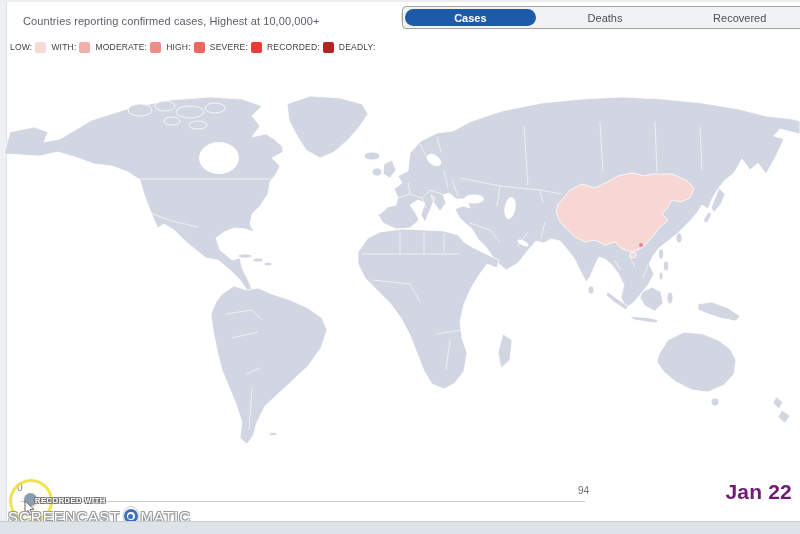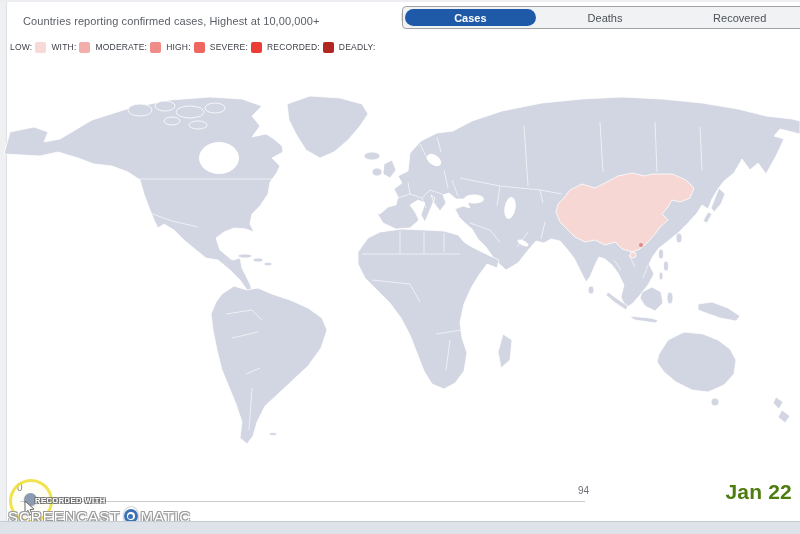--- a/index.html
+++ b/index.html
@@ -68,21 +68,21 @@
     border-radius:50%; background:#7288ad; box-shadow:0 1px 2px rgba(0,0,0,.25);
   }
   .cursor-halo {
     position:absolute; left:9px; top:477px; width:44px; height:44px;
     border-radius:50%; border:3px solid rgba(240,224,58,0.9);
     background:rgba(255,250,205,0.18); pointer-events:none;
   }
   .cursor-arrow { position:absolute; left:24px; top:499px; pointer-events:none; }
   
   .date-box { position:absolute; right:8px; top:478px; text-align:right; }
-  .date-big { font-size:21px; font-weight:bold; color:#4d7c0f; letter-spacing:0.2px;margin-left:8px; }
+  .date-big { font-size:21px; font-weight:bold; color:#701a75; letter-spacing:0.2px;margin-left:8px; }
   .date-day { font-size:10px; color:#8a9097; margin-top:16px; }
   
   .watermark { position:absolute; left:8px; top:494px; width:160px; }
   .wm-small {
     font-size:7.5px; font-weight:bold; color:#fff; letter-spacing:0.5px;
     text-shadow:-1px -1px 0 #6e6e6e, 1px -1px 0 #6e6e6e, -1px 1px 0 #6e6e6e, 1px 1px 0 #6e6e6e;
     margin-left:2px;
     padding-left:25px;
   }
   .wm-row { display:flex; align-items:center; margin-top:1px; }

